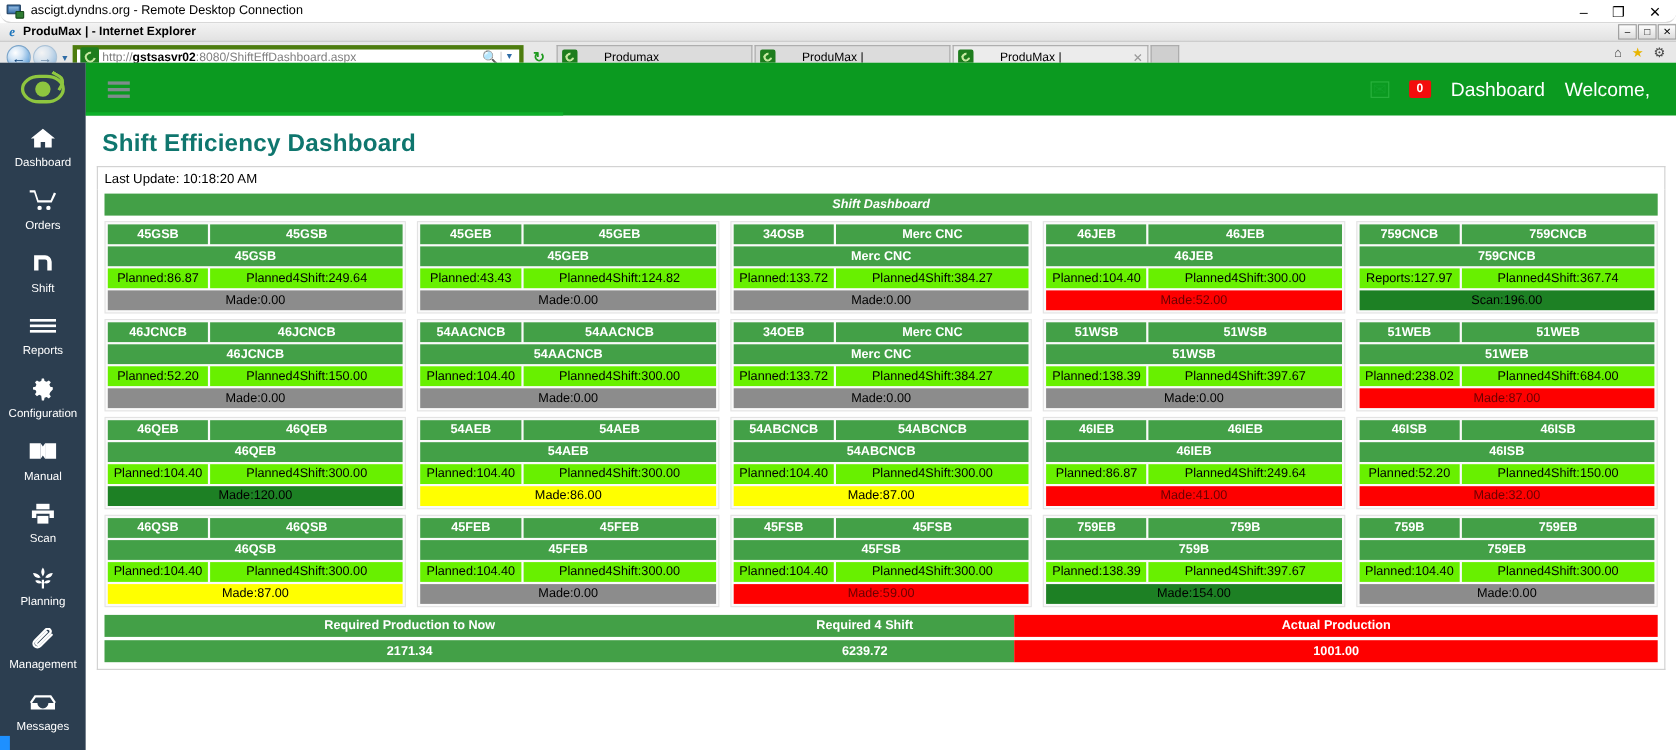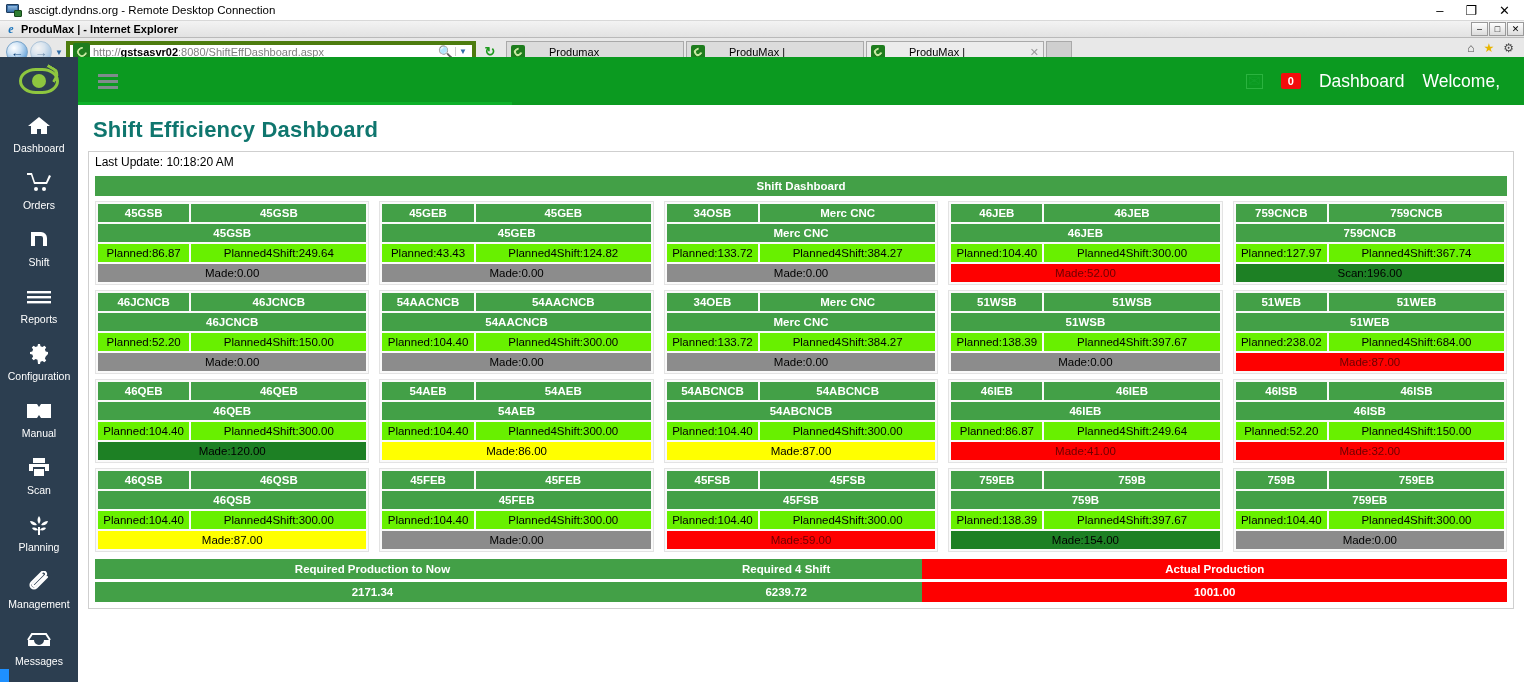--- a/index.html
+++ b/index.html
@@ -5,21 +5,21 @@
   * { box-sizing: border-box; }
   html, body { margin:0; padding:0; }
   body {
     width:1524px; height:682px; overflow:hidden;
     font-family:"Liberation Sans", sans-serif;
     background:#ffffff; position:relative;
   }
 
   
   .rdp-bar{ height:21px; background:#ffffff; display:flex; align-items:center;
-            border-bottom:1px solid #d8d8d8; }
+            border-bottom:1px solid #d8d8d8;border-radius:10px; }
   .rdp-ico{ width:16px; height:14px; margin:0 6px 0 6px; position:relative; }
   .rdp-ico .scr{ position:absolute; left:0; top:1px; width:13px; height:9px;
                  background:#3a6ea5; border:1px solid #1f3c5c; border-radius:1px;}
   .rdp-ico .scr:after{content:"";position:absolute;left:1px;top:1px;right:1px;bottom:1px;
                  background:linear-gradient(#8fb8e0,#4a7fb5);}
   .rdp-ico .arw{ position:absolute; right:0; bottom:0; width:8px; height:7px;
                  background:#2f7d32; border:1px solid #17491a; border-radius:1px;}
   .rdp-title{ font-size:11.5px; color:#000; }
   .rdp-winbtns{ margin-left:auto; display:flex; align-items:center; gap:22px; padding-right:14px;}
   .rdp-winbtns span{ font-size:13px; color:#000; line-height:1; }
@@ -107,21 +107,21 @@
   .topbar .underline{ position:absolute; left:0; bottom:0; width:434px; height:3px; background:#0eb02a;}
 
   .content{ flex:1; background:#fff; padding:0 10px 0 10px; overflow:hidden;}
   .pagetitle{ font-size:22px; color:#0f766e; font-weight:bold; padding:12px 0 8px 5px;
               letter-spacing:.2px;}
   .lastupdate{ border:1px solid #cfcfcf; border-bottom:none; font-size:12px; color:#000;
                padding:3px 6px; background:#fff; }
   .board{ border:1px solid #cfcfcf; border-top:none; background:#fff; padding:4px 6px 6px; }
 
   .dash-head{ background:#43a047; color:#fff; font-size:11.5px; font-weight:bold;
-              text-align:center; padding:4px 0; }
+              text-align:center; padding:4px 0;font-style:italic; }
   .grid-row{ display:flex; gap:10px; margin-top:5px; }
   .cell{ flex:1 1 0; border:1px solid #e3e3e3; padding:2px; background:#fafafa; min-width:0;}
   .r{ display:flex; gap:2px; }
   .r + .r{ margin-top:2px; }
   .hdr{ background:#43a047; color:#fff; font-weight:bold; font-size:11.5px;
         text-align:center; padding:3px 2px; overflow:hidden; white-space:nowrap;}
   .hdr.h1{ flex:0 0 34%; }
   .hdr.h2{ flex:1 1 auto; }
   .hdr.full{ flex:1 1 100%; }
   .pl{ background:#68f000; color:#000; font-size:11.5px; text-align:center;
@@ -413,21 +413,21 @@
           </div>
           <div class="cell">
             <div class="r">
                 <div class="hdr h1">759CNCB</div>
                 <div class="hdr h2">759CNCB</div>
               </div>
             <div class="r">
                 <div class="hdr full">759CNCB</div>
               </div>
             <div class="r">
-                <div class="pl p1">Planned:127.97</div>
+                <div class="pl p1">Reports:127.97</div>
                 <div class="pl p2">Planned4Shift:367.74</div>
               </div>
             <div class="r">
                 <div class="made dgreen">Scan:196.00</div>
               </div>
           </div>
         </div>
 
         <div class="grid-row">
           <div class="cell">

